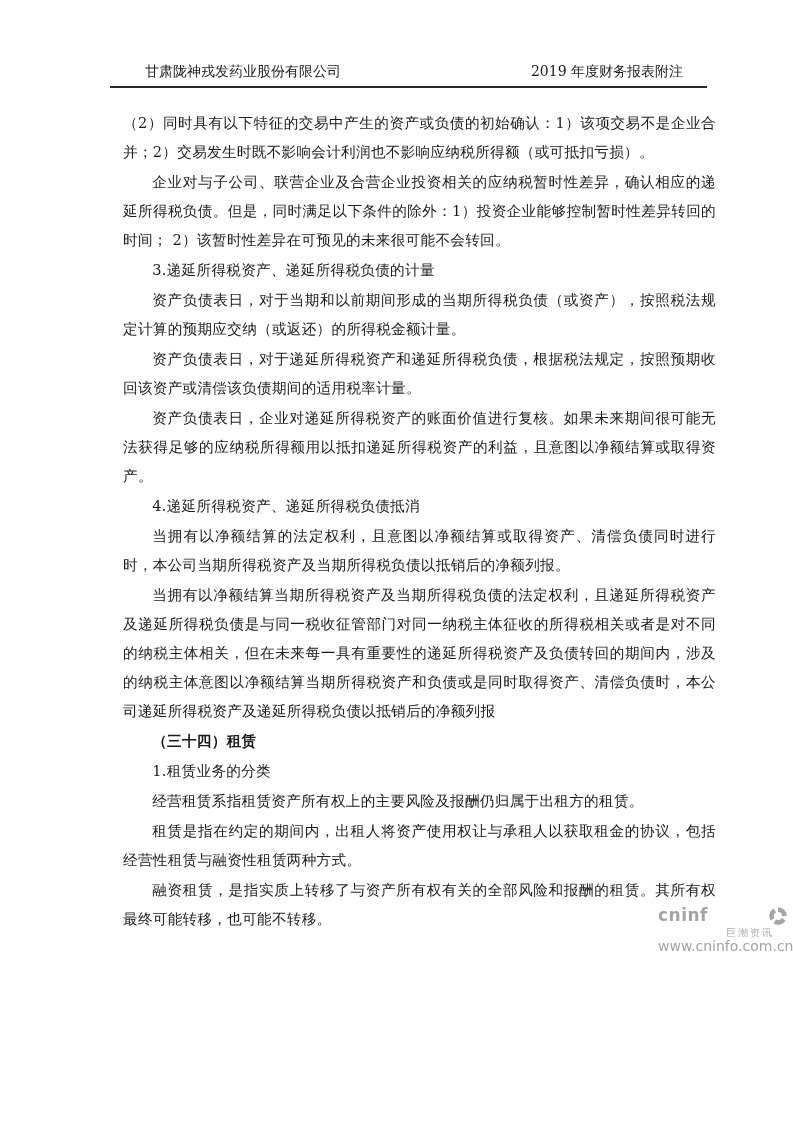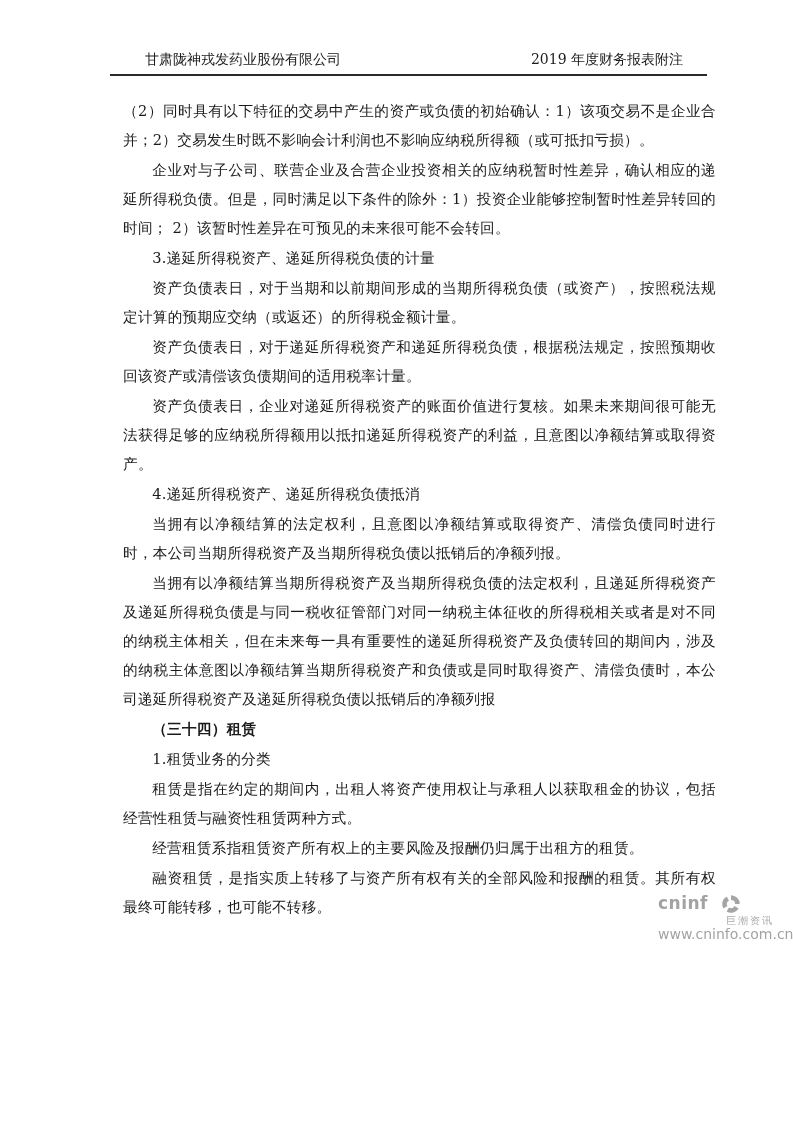--- a/index.html
+++ b/index.html
@@ -8,20 +8,21 @@
     background: #ffffff;
   }
   .page {
     position: relative;
     width: 793px;
     height: 950px;
     background: #ffffff;
     overflow: hidden;
     font-family: "DejaVu Serif", "Liberation Serif", serif;
     color: #1a1a1a;
+    margin-top: 12px;
   }
   .header {
     position: absolute;
     top: 50px;
     left: 110px;
     width: 597px;
     border-bottom: 2px solid #2a2a2a;
     padding-bottom: 6px;
     font-size: 14px;
     line-height: 18px;
@@ -66,21 +67,21 @@
     bottom: 8px;
     width: 130px;
     text-align: right;
     color: #a8a8a8;
     font-family: "DejaVu Sans", "Liberation Sans", sans-serif;
     line-height: 1.1;
   }
   .logo-top {
     display: flex;
     align-items: center;
-    justify-content: flex-start;
+    justify-content: space-between;
     gap: 13px;
   }
   .logo-brand {
     font-size: 17px;
     font-weight: bold;
     letter-spacing: 0.5px;
     color: #a3a3a3;
   }
   .logo-name {
     font-size: 10px;
@@ -115,22 +116,22 @@
     <p class="para indent">企业对与子公司、联营企业及合营企业投资相关的应纳税暂时性差异，确认相应的递延所得税负债。但是，同时满足以下条件的除外：1）投资企业能够控制暂时性差异转回的时间； 2）该暂时性差异在可预见的未来很可能不会转回。</p>
     <p class="para indent">3.递延所得税资产、递延所得税负债的计量</p>
     <p class="para indent">资产负债表日，对于当期和以前期间形成的当期所得税负债（或资产），按照税法规定计算的预期应交纳（或返还）的所得税金额计量。</p>
     <p class="para indent">资产负债表日，对于递延所得税资产和递延所得税负债，根据税法规定，按照预期收回该资产或清偿该负债期间的适用税率计量。</p>
     <p class="para indent">资产负债表日，企业对递延所得税资产的账面价值进行复核。如果未来期间很可能无法获得足够的应纳税所得额用以抵扣递延所得税资产的利益，且意图以净额结算或取得资产。</p>
     <p class="para indent">4.递延所得税资产、递延所得税负债抵消</p>
     <p class="para indent">当拥有以净额结算的法定权利，且意图以净额结算或取得资产、清偿负债同时进行时，本公司当期所得税资产及当期所得税负债以抵销后的净额列报。</p>
     <p class="para indent">当拥有以净额结算当期所得税资产及当期所得税负债的法定权利，且递延所得税资产及递延所得税负债是与同一税收征管部门对同一纳税主体征收的所得税相关或者是对不同的纳税主体相关，但在未来每一具有重要性的递延所得税资产及负债转回的期间内，涉及的纳税主体意图以净额结算当期所得税资产和负债或是同时取得资产、清偿负债时，本公司递延所得税资产及递延所得税负债以抵销后的净额列报</p>
     <p class="para indent bold">（三十四）租赁</p>
     <p class="para indent">1.租赁业务的分类</p>
+    <p class="para indent">经营租赁系指租赁资产所有权上的主要风险及报酬仍归属于出租方的租赁。</p>
     <p class="para indent">租赁是指在约定的期间内，出租人将资产使用权让与承租人以获取租金的协议，包括经营性租赁与融资性租赁两种方式。</p>
-    <p class="para indent">经营租赁系指租赁资产所有权上的主要风险及报酬仍归属于出租方的租赁。</p>
     <p class="para indent">融资租赁，是指实质上转移了与资产所有权有关的全部风险和报酬的租赁。其所有权最终可能转移，也可能不转移。</p>
   </div>
 
   <div class="footer-pagenum">55</div>
 
   <div class="logo">
     <div class="logo-top">
       <span class="logo-brand">cninf</span>
       <span class="swirl">
         <svg viewBox="0 0 32 32" width="20" height="20">

